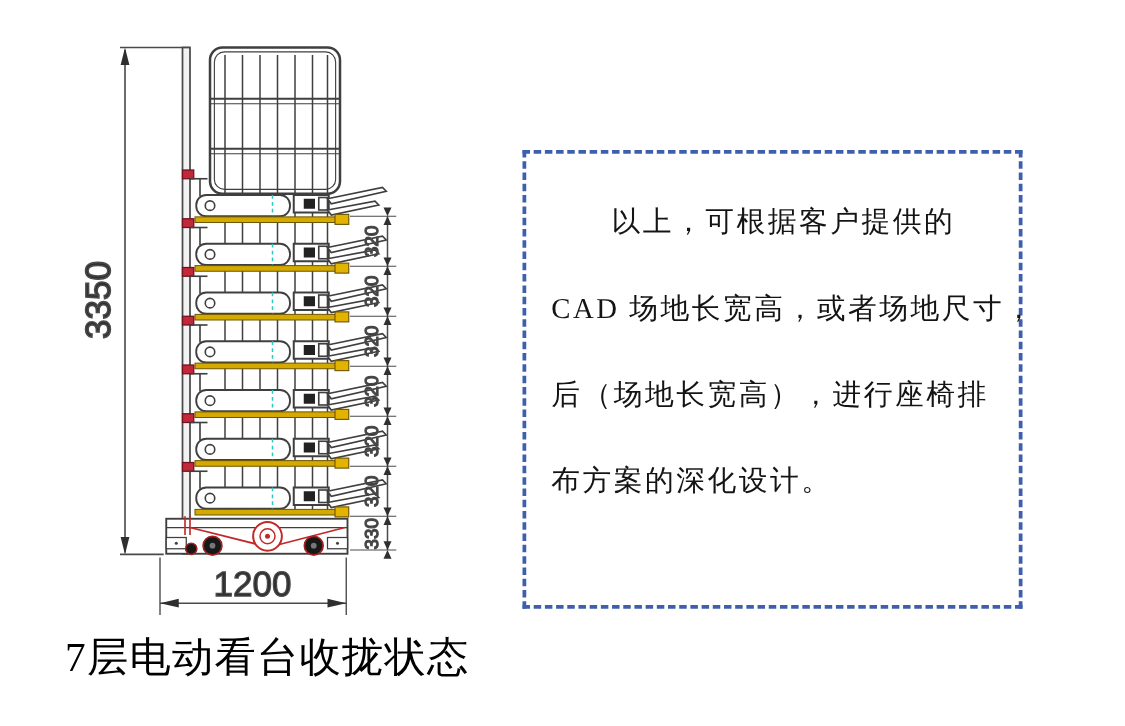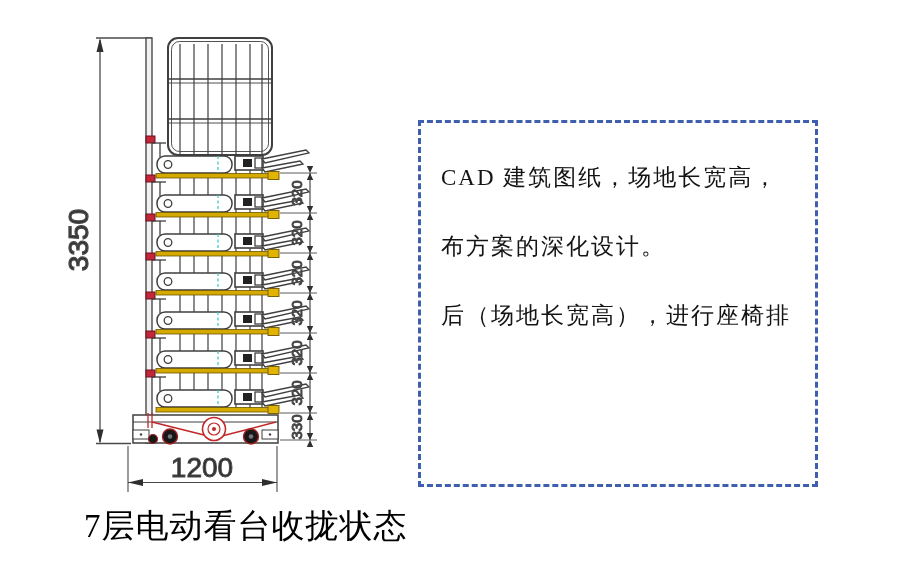--- a/index.html
+++ b/index.html
@@ -3,21 +3,21 @@
 <meta charset="utf-8">
 <style>
   html,body{margin:0;padding:0;background:#fff;}
   #canvas{position:relative;width:900px;height:581px;background:#ffffff;overflow:hidden;
           font-family:"Liberation Sans",sans-serif;}
   
   #drawing{position:absolute;left:0;top:0;}
   .dim-text{font-family:"Liberation Sans",sans-serif;fill:#2f2f2f;}
   
   #caption{position:absolute;left:52px;top:504px;font-family:"Liberation Serif",serif;
-           font-size:33px;color:#000;letter-spacing:1px;white-space:nowrap;margin-left:32px;}
+           font-size:33px;color:#000;letter-spacing:1px;white-space:nowrap;}
   
   #note-box{position:absolute;left:418px;top:120px;width:400px;height:367px;
             box-sizing:border-box;border:3px dashed #3e5fae;
             padding:20px 20px 0 20px;
             font-family:"Liberation Serif",serif;font-size:23px;color:#141414;}
   .note-line{line-height:69px;letter-spacing:2px;white-space:nowrap;}
   .note-line.indent{text-indent:2.1em;}
 </style>
 </head>
 <body>
@@ -146,18 +146,19 @@
       <line x1="128" y1="482.5" x2="277" y2="482.5" stroke-width="1.2"></line>
       <polygon points="128,482.5 143,479 143,486" fill="#2f2f2f" stroke="none"></polygon>
       <polygon points="277,482.5 262,479 262,486" fill="#2f2f2f" stroke="none"></polygon>
       <text class="dim-text" x="202" y="477" text-anchor="middle" font-size="28">1200</text>
     </g>
   </svg>
 
   <div id="caption">7层电动看台收拢状态</div>
 
   <div id="note-box">
-    <div class="note-line">CAD 建筑图纸，场地长宽高，</div>
+    <div class="note-line indent">以上，可根据客户提供的</div>
+    <div class="note-line">CAD 场地长宽高，或者场地尺寸，</div>
+    <div class="note-line">后（场地长宽高），进行座椅排</div>
     <div class="note-line">布方案的深化设计。</div>
-    <div class="note-line">后（场地长宽高），进行座椅排</div>
   </div>
 
 </div>
 
 </body></html>

